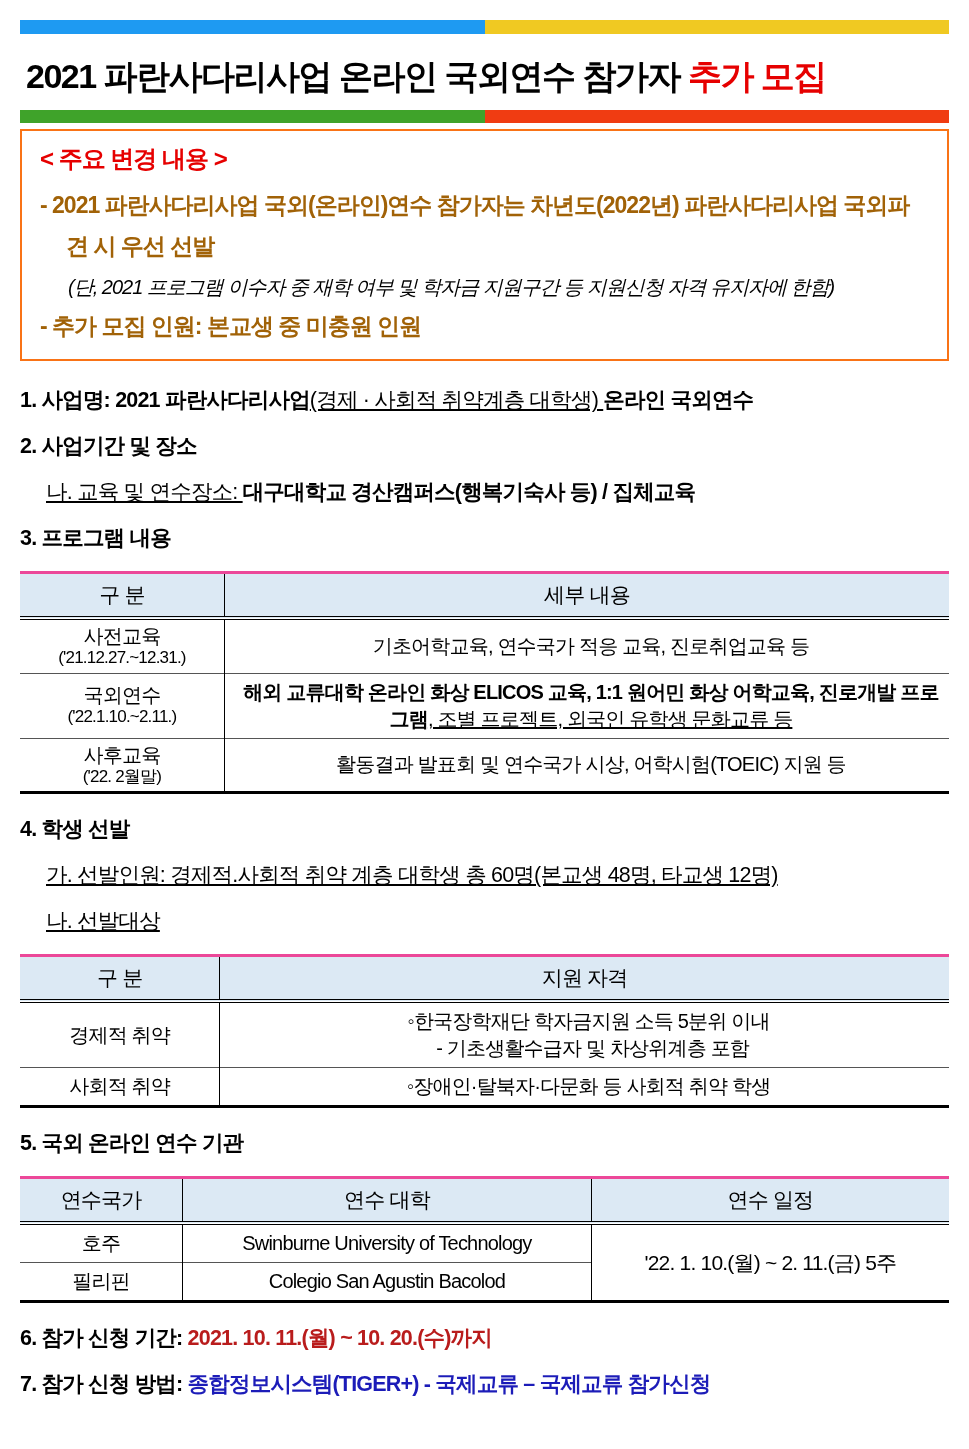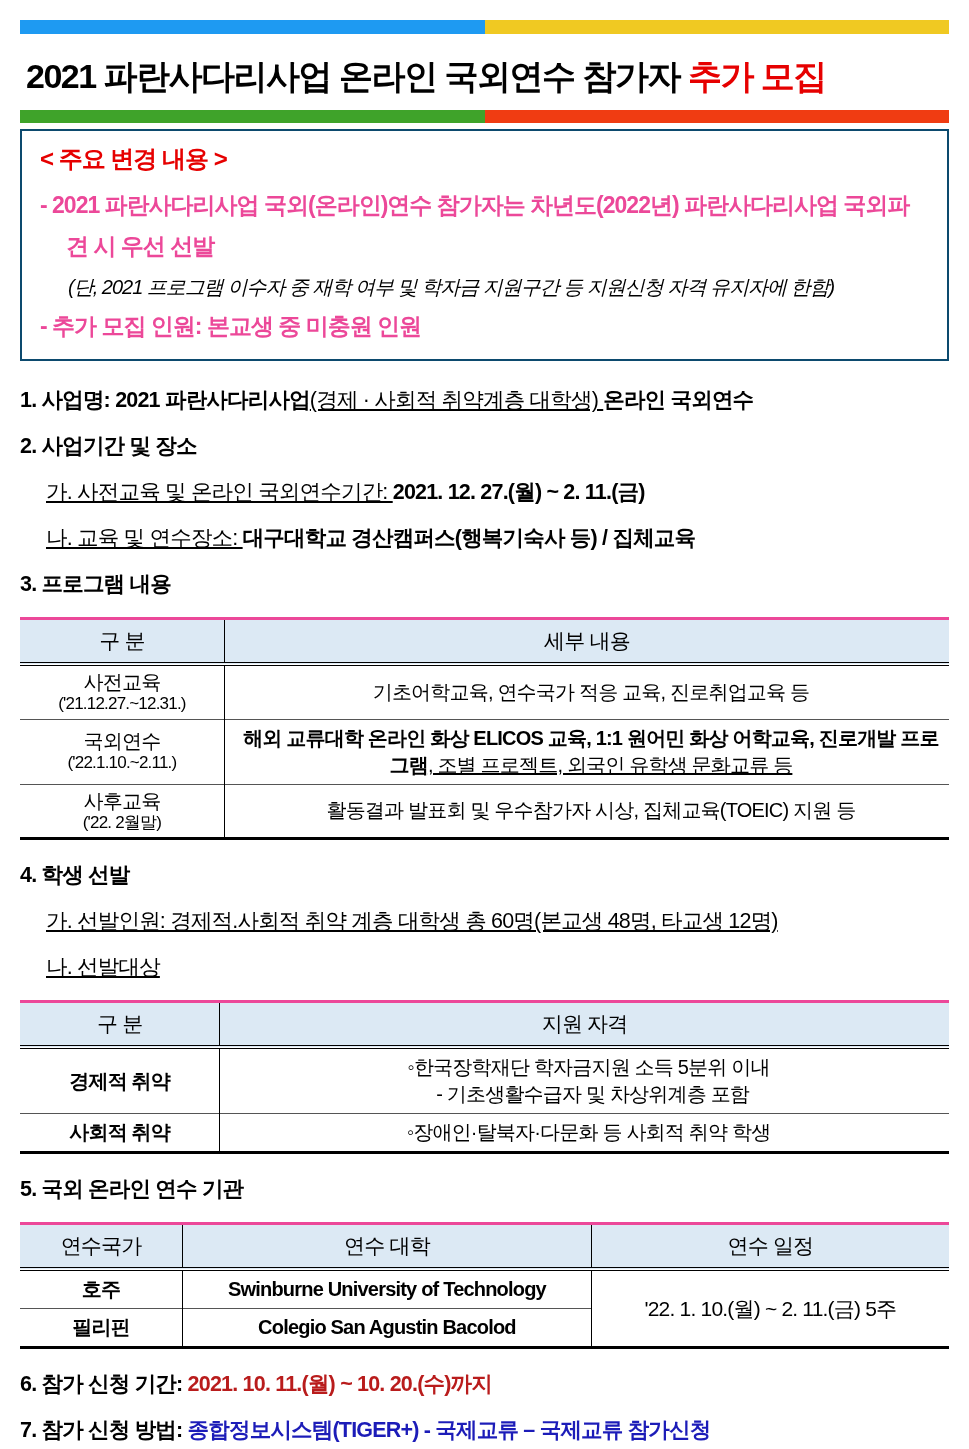--- a/index.html
+++ b/index.html
@@ -27,32 +27,32 @@
   .doc-title {
     font-size: 34px; font-weight: bold;
     letter-spacing: -1.5px;
     white-space: nowrap;
     margin: 20px 0 10px 6px;
   }
   .doc-title .red { color: #e60000; }
 
   
   .change-box {
-    border: 2px solid #0c4a6e;
+    border: 2px solid #f97316;
     margin: 6px 0 26px 0;
     padding: 10px 16px 12px 16px;
     box-sizing: border-box;
   }
   .change-heading {
     color: #e60000; font-weight: bold; font-size: 24px;
     letter-spacing: -1px;
     margin: 2px 0 10px 2px;
   }
   .change-bullet {
-    color: #ec4899; font-weight: bold; font-size: 23px;
+    color: #a16207; font-weight: bold; font-size: 23px;
     letter-spacing: -1px;
     line-height: 1.8;
     padding-left: 28px; text-indent: -26px;
   }
   .change-note {
     font-style: italic; font-size: 20px;
     letter-spacing: -1px;
     line-height: 1.7;
     padding-left: 30px;
     margin: 2px 0;
@@ -92,21 +92,21 @@
   }
   table.doc-table td {
     padding: 5px 4px;
     vertical-align: middle;
   }
   table.doc-table .colsep { border-left: 1px solid #000; }
   table.doc-table tr.rowsep td { border-top: 1px solid #555; }
   .cell-label { text-align: center; line-height: 1.15; }
   .cell-label .period { font-size: 17px; display: block; }
   .cell-content { text-align: center; padding-left: 12px !important; line-height: 1.35; }
-  .cell-center { text-align: center; font-weight: bold; }
+  .cell-center { text-align: center; }
   .sched-cell { text-align: center; font-size: 21px; }
 </style>
 </head>
 <body>
 
 <div class="page">
 
   <div class="bar bar-top">
     <div class="half left"></div>
     <div class="half right"></div>
@@ -122,21 +122,20 @@
   <div class="change-box">
     <div class="change-heading">&lt; 주요 변경 내용 &gt;</div>
     <div class="change-bullet">- 2021 파란사다리사업 국외(온라인)연수 참가자는 차년도(2022년) 파란사다리사업 국외파견 시 우선 선발</div>
     <div class="change-note">(단, 2021 프로그램 이수자 중 재학 여부 및 학자금 지원구간 등 지원신청 자격 유지자에 한함)</div>
     <div class="change-bullet">- 추가 모집 인원: 본교생 중 미충원 인원</div>
   </div>
 
   <div class="line"><span class="b">1. 사업명: 2021 파란사다리사업</span><span class="n">(경제 · 사회적 취약계층 대학생) </span><span class="b">온라인 국외연수</span></div>
 
   <div class="line b">2. 사업기간 및 장소</div>
-  <div class="line sub"><span class="n">가. 사전교육 및 온라인 국외연수기간: </span><span class="b">2021. 12. 27.(월) ~ 2. 11.(금)</span></div>
   <div class="line sub"><span class="n">나. 교육 및 연수장소: </span><span class="b">대구대학교 경산캠퍼스(행복기숙사 등) / 집체교육</span></div>
 
   <div class="line b">3. 프로그램 내용</div>
 
   <table class="doc-table">
     <colgroup>
         <col style="width:22%">
         <col style="width:78%">
       </colgroup>
     <tbody>
@@ -147,21 +146,21 @@
     <tr>
       <td class="cell-label"><span>사전교육</span><span class="period">('21.12.27.~12.31.)</span></td>
       <td class="colsep cell-content">기초어학교육, 연수국가 적응 교육, 진로취업교육 등</td>
     </tr>
     <tr class="rowsep">
       <td class="cell-label"><span>국외연수</span><span class="period">('22.1.10.~2.11.)</span></td>
       <td class="colsep cell-content"><span class="b">해외 교류대학 온라인 화상 ELICOS 교육, 1:1 원어민 화상 어학교육, 진로개발 프로그램</span><span class="n">, 조별 프로젝트, 외국인 유학생 문화교류 등</span></td>
     </tr>
     <tr class="rowsep">
       <td class="cell-label"><span>사후교육</span><span class="period">('22. 2월말)</span></td>
-      <td class="colsep cell-content">활동결과 발표회 및 우수참가자 시상, 집체교육(TOEIC) 지원 등</td>
+      <td class="colsep cell-content">활동결과 발표회 및 연수국가 시상, 어학시험(TOEIC) 지원 등</td>
     </tr>
   </tbody>
     </table>
 
   <div class="line b">4. 학생 선발</div>
   <div class="line sub n">가. 선발인원: 경제적.사회적 취약 계층 대학생 총 60명(본교생 48명, 타교생 12명)</div>
   <div class="line sub n">나. 선발대상</div>
 
   <table class="doc-table">
     <colgroup>

